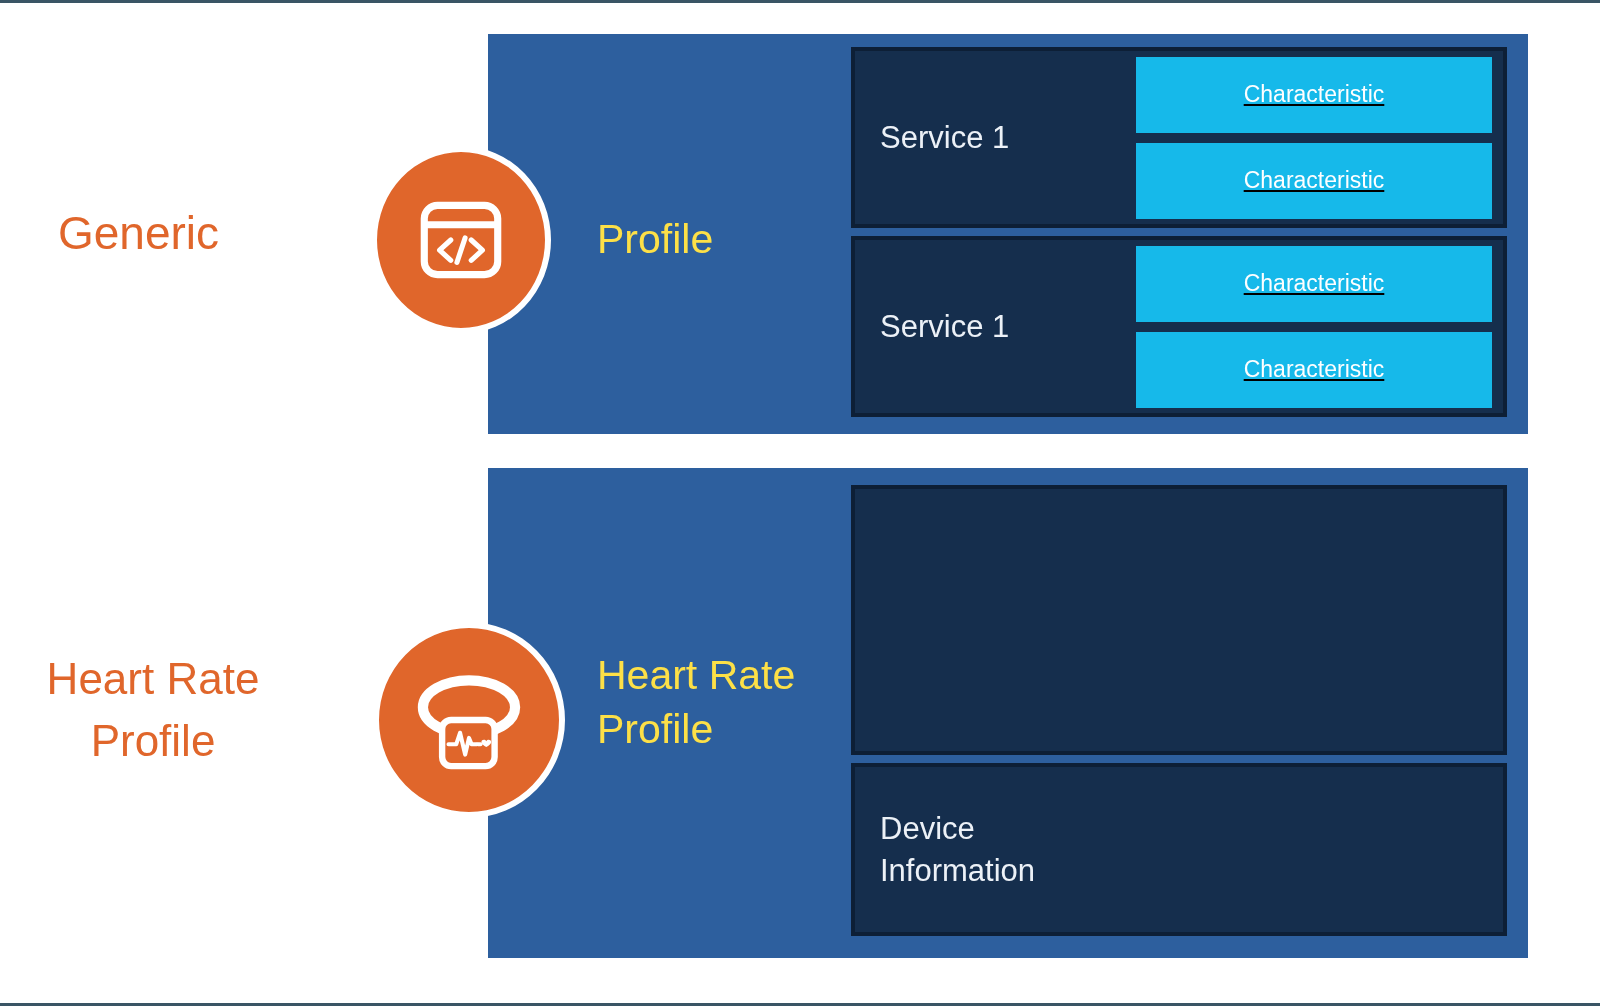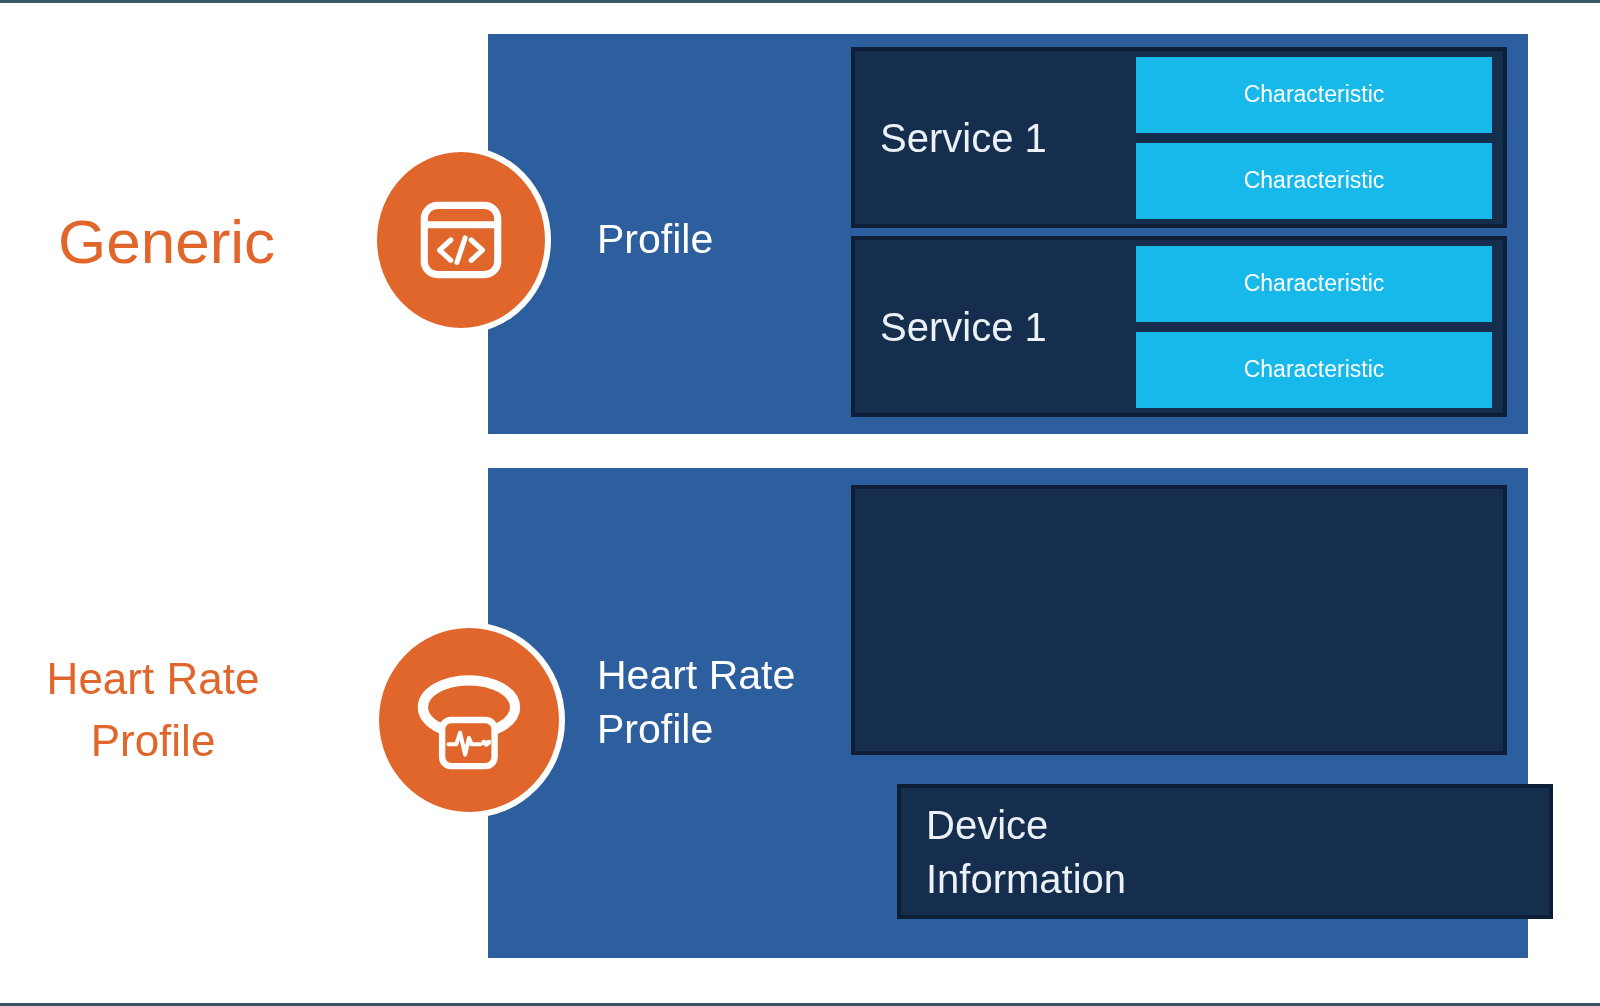--- a/index.html
+++ b/index.html
@@ -4,48 +4,48 @@
 <style>
   html,body { margin:0; padding:0; background:#ffffff; }
   .canvas {
     position:relative; width:1600px; height:1006px; background:#ffffff;
     font-family:"Liberation Sans", sans-serif; overflow:hidden;
   }
   .edge { position:absolute; left:0; width:1600px; height:3px; background:#3a5565; }
   .edge.top { top:0; } .edge.bottom { bottom:0; }
 
   .side-label { position:absolute; color:#e0662b; font-weight:400; }
-  .side-label.generic { left:58px; top:206px; width:200px; font-size:62px; }
+  .side-label.generic { left:58px; top:206px; width:200px; font-size:46px; }
   .side-label.hr { left:14px; top:648px; width:278px; font-size:44px; line-height:1.42; text-align:center; }
 
   .big-box { position:absolute; left:488px; width:1040px; background:#2d5f9e; }
   .big-box.top-box { top:34px; height:400px; }
   .big-box.bottom-box { top:468px; height:490px; }
 
-  .profile-title { position:absolute; color:#ffffff; font-size:41px; line-height:1.32; }
+  .profile-title { position:absolute; color:#fde047; font-size:41px; line-height:1.32; }
   .top-box .profile-title { left:109px; top:178px; width:260px; }
   .bottom-box .profile-title { left:109px; top:180px; width:240px; }
 
   .service-box {
     position:absolute; left:363px; width:656px;
     background:#152e4d; border:4px solid #0d1f36; box-sizing:border-box;
   }
   .top-box .service-box.row1 { top:13px;  height:181px; }
   .top-box .service-box.row2 { top:202px; height:181px; }
   .bottom-box .service-box.row1 { top:17px;  height:270px; }
-  .bottom-box .service-box.row2 { top:316px; height:135px;margin-left:46px; }
+  .bottom-box .service-box.row2 { top:295px; height:173px; }
 
   .service-name {
     position:absolute; left:25px; top:0; height:100%; width:235px;
     display:flex; align-items:center;
-    color:#ecf1f7; font-size:40px; line-height:1.35;
+    color:#ecf1f7; font-size:31px; line-height:1.35;
   }
   .char-col {
     position:absolute; left:281px; top:0; height:100%; width:356px;
-    display:flex; flex-direction:column; justify-content:center; gap:10px;
+    display:flex; flex-direction:column; justify-content:center; gap:10px;text-decoration:underline;
   }
   .char-box {
     height:76px; flex:0 0 auto; background:#16b9ea;
     display:flex; align-items:center; justify-content:center;
     color:#fdfeff; font-size:23px;
   }
   .bottom-box .char-box { height:75px; font-size:22px; }
 
   .icon-circle {
     position:absolute; background:#e0662b; border:6px solid #ffffff;

